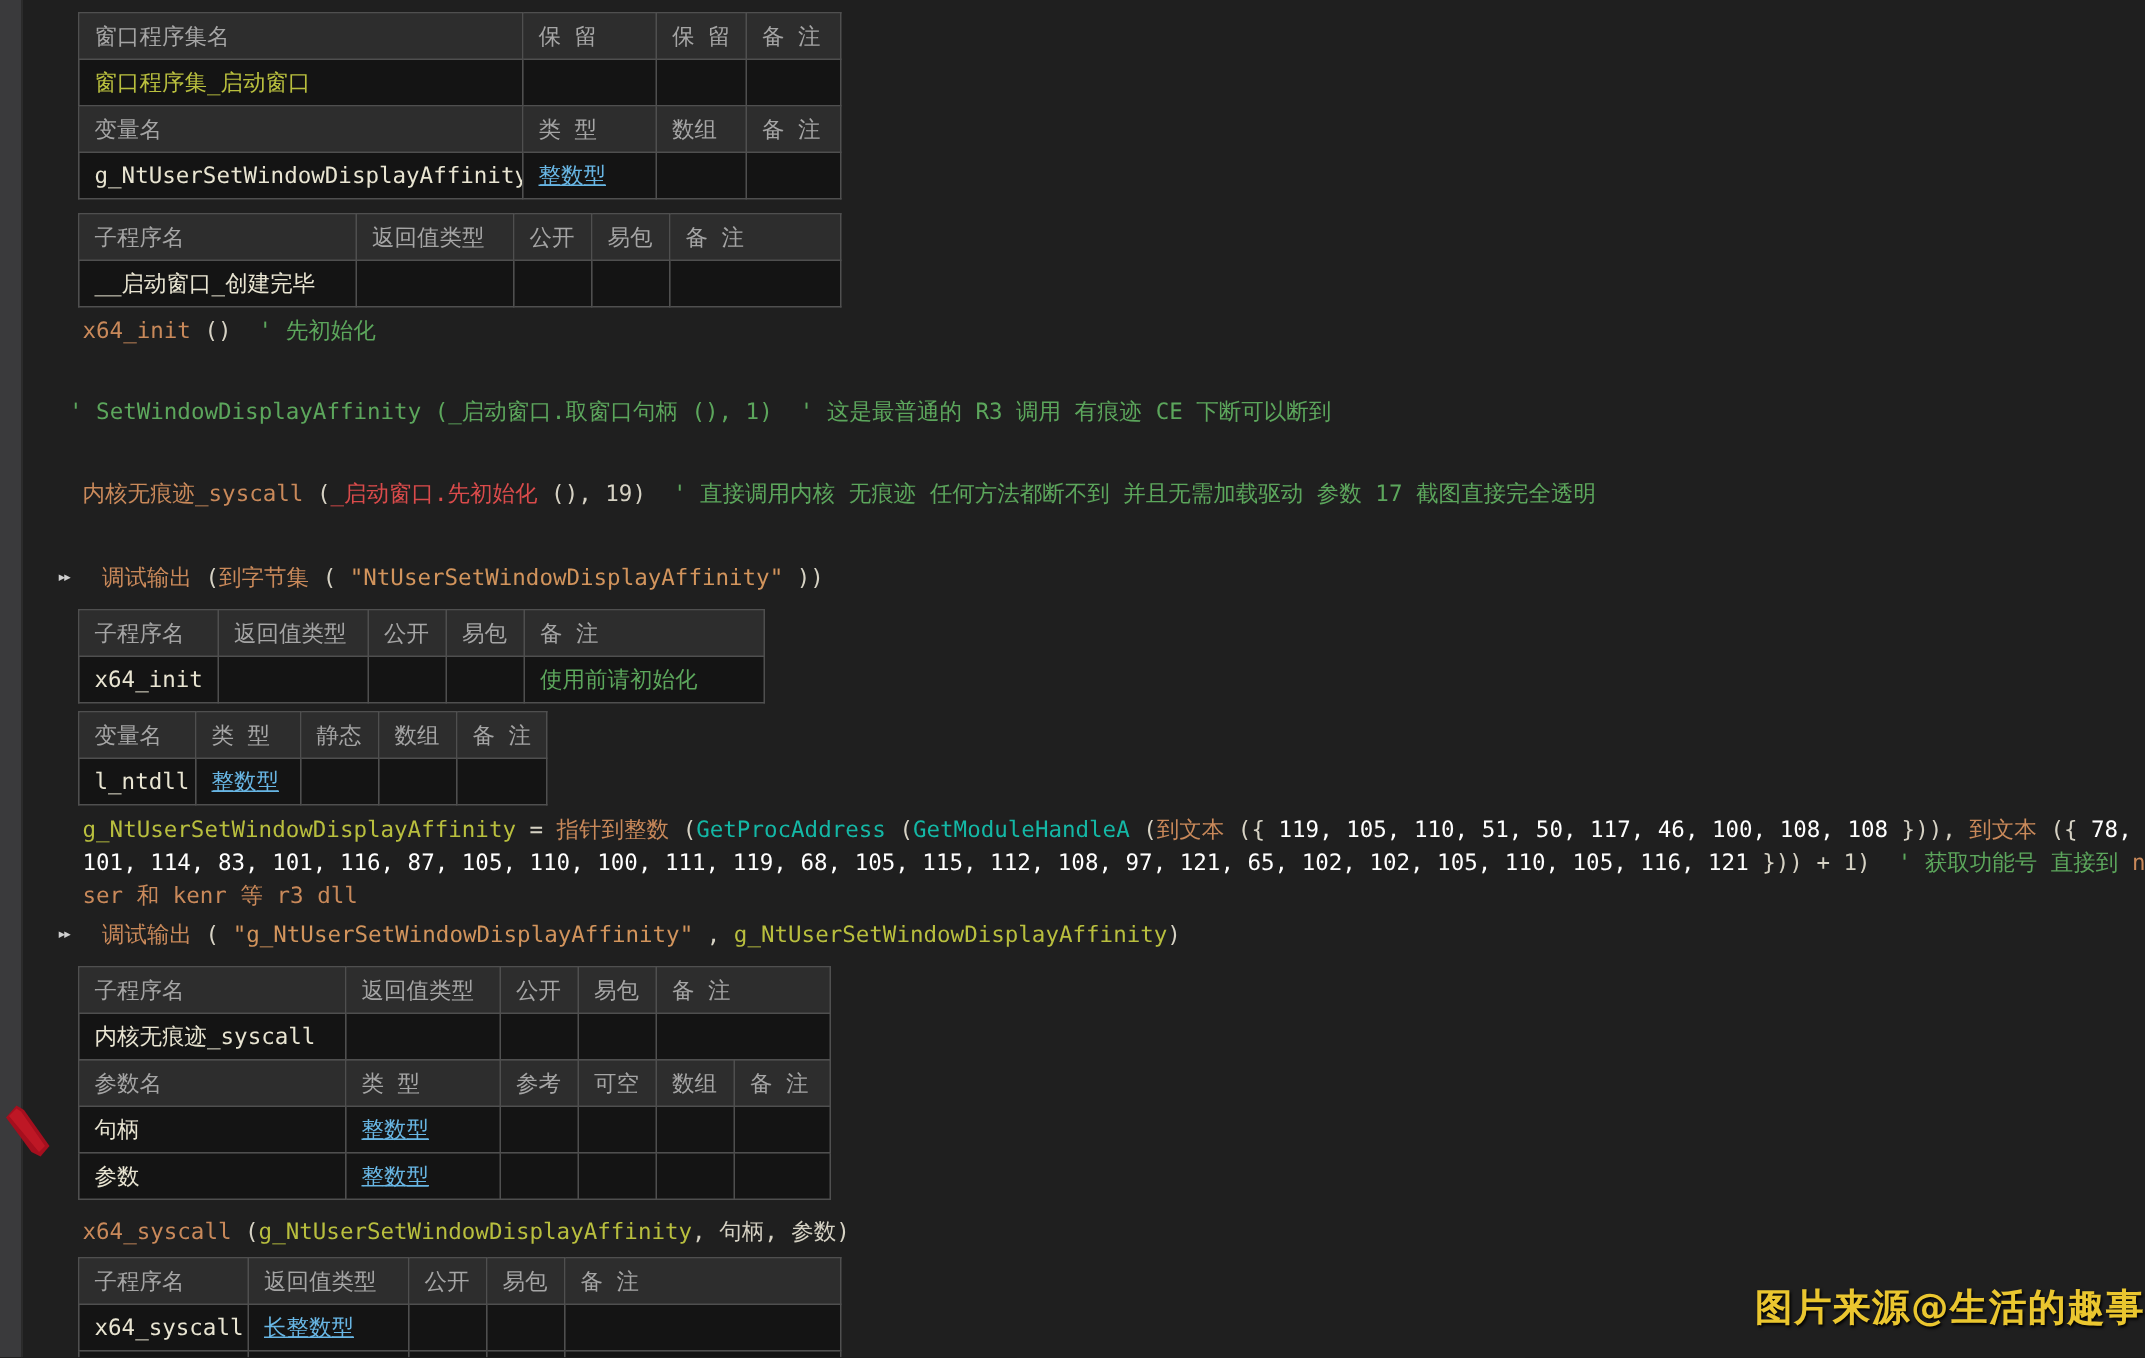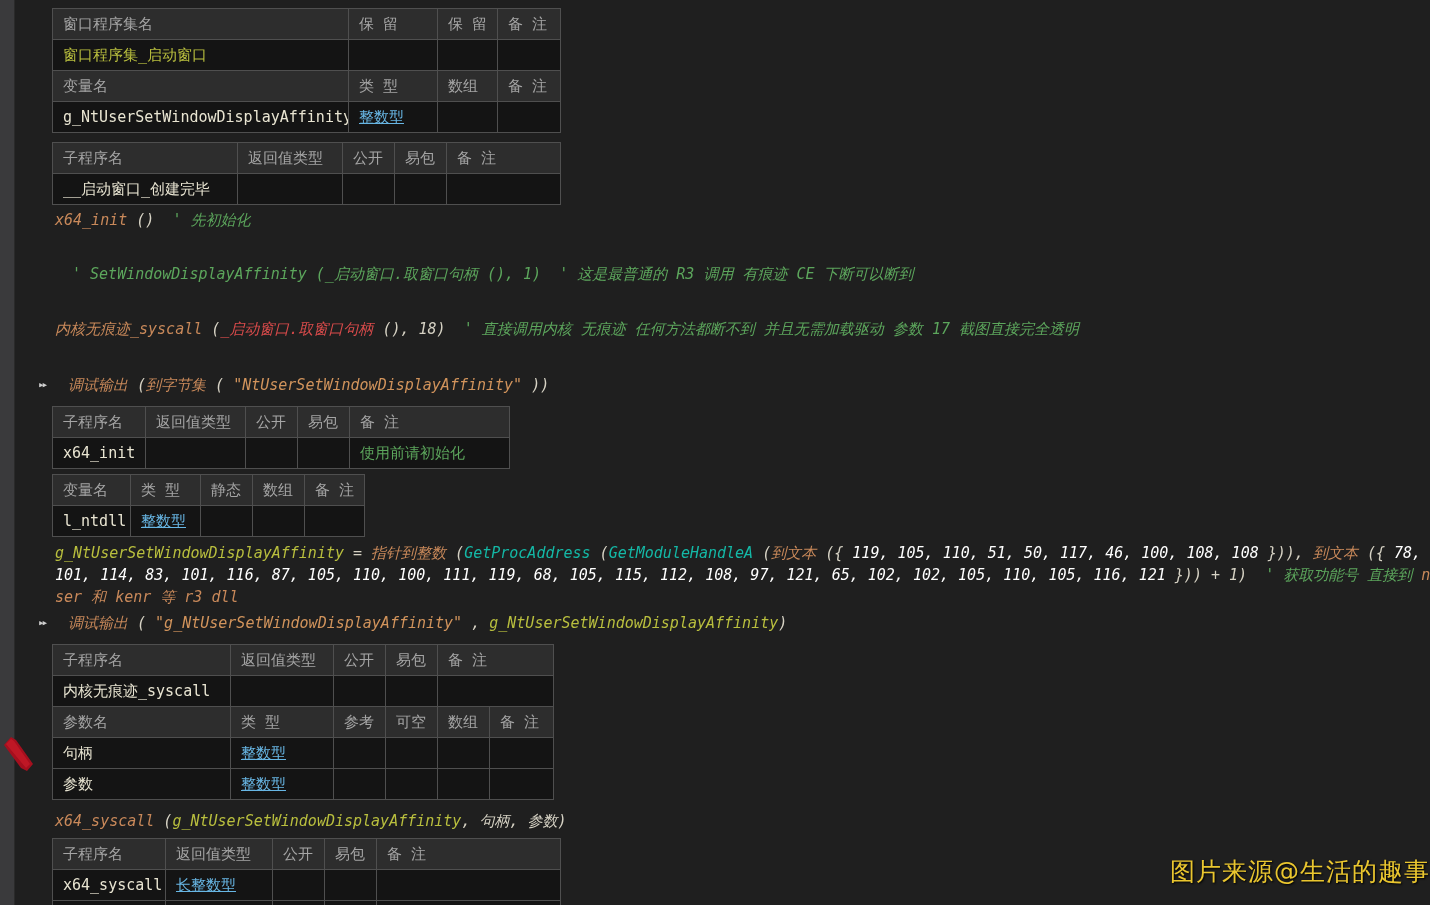--- a/index.html
+++ b/index.html
@@ -9,31 +9,31 @@
   
   table.grid{position:absolute;border-collapse:collapse;table-layout:fixed;font-size:15px;}
   .grid td{border:1px solid #4f4f4f;height:30px;line-height:30px;padding:0 4px 0 10px;
            overflow:hidden;white-space:nowrap;color:#e9e5d2;background:#141414;}
   .grid tr.hd td{background:#2d2d2d;color:#a5a5a5;}
   td.yg{color:#b9bf3e;margin-top:32px;}
   td.tl{color:#68b6e4;text-decoration:underline;margin-left:28px;}
   td.gr{color:#5ca65c;}
   td.part{height:4px;line-height:4px;border-bottom:none;}
   
-  .code{position:absolute;font-size:15px;line-height:20px;white-space:pre;font-style:italic;}
+  .code{position:absolute;font-size:15px;line-height:20px;white-space:pre;}
   .k{color:#c9895a;} 
   .w{color:#d6d2c4;} 
   .g{color:#5ca65c;} 
   .r{color:#da4b4b;} 
   .y{color:#b9bf3e;} 
   .a{color:#14b8a6;} 
   .n{color:#ffffff;} 
   .s{color:#d2945c;} 
   .marker{position:absolute;font-size:11px;color:#cfcfcf;letter-spacing:-3px;line-height:20px;}
-  #watermark{position:absolute;left:1170px;top:855px;font-size:25px;font-weight:400;
+  #watermark{position:absolute;left:1170px;top:855px;font-size:25px;font-weight:700;
              color:#eac62f;letter-spacing:1px;text-shadow:1px 1px 2px #000;
              font-family:"DejaVu Sans", sans-serif;white-space:nowrap;}
   #pen{position:absolute;left:1px;top:733px;}
 </style>
 </head>
 <body>
 
 <div id="root">
   <div id="gutter"></div>
 
@@ -93,23 +93,23 @@
       <td></td>
       <td></td>
       <td></td>
       <td></td>
     </tr>
   </tbody>
     </table>
 
   <div class="code" style="left:55px;top:210px"><span class="k">x64_init</span><span class="w"> ()  </span><span class="g">' 先初始化</span></div>
 
-  <div class="code" style="left:72px;top:264px"><span class="g">' SetWindowDisplayAffinity (_启动窗口.取窗口句柄 (), 1)  ' 这是最普通的 R3 调用 有痕迹 CE 下断可以断到</span></div>
-
-  <div class="code" style="left:55px;top:319px"><span class="k">内核无痕迹_syscall</span><span class="w"> (</span><span class="r">_启动窗口.取窗口句柄</span><span class="w"> (), 18)  </span><span class="g">' 直接调用内核 无痕迹 任何方法都断不到 并且无需加载驱动 参数 17 截图直接完全透明</span></div>
+  <div class="code" style="left:46px;top:264px"><span class="g">' SetWindowDisplayAffinity (_启动窗口.取窗口句柄 (), 1)  ' 这是最普通的 R3 调用 有痕迹 CE 下断可以断到</span></div>
+
+  <div class="code" style="left:55px;top:319px"><span class="k">内核无痕迹_syscall</span><span class="w"> (</span><span class="r">_启动窗口.先初始化</span><span class="w"> (), 19)  </span><span class="g">' 直接调用内核 无痕迹 任何方法都断不到 并且无需加载驱动 参数 17 截图直接完全透明</span></div>
 
   <div class="marker" style="left:38px;top:375px">▸▸</div>
   <div class="code" style="left:68px;top:375px"><span class="k">调试输出</span><span class="w"> (</span><span class="k">到字节集</span><span class="w"> ( </span><span class="s">"NtUserSetWindowDisplayAffinity"</span><span class="w"> ))</span></div>
 
   <table class="grid" style="left:52px;top:406px;width:457px">
     <colgroup>
         <col style="width:93px">
         <col style="width:100px">
         <col style="width:52px">
         <col style="width:52px">

